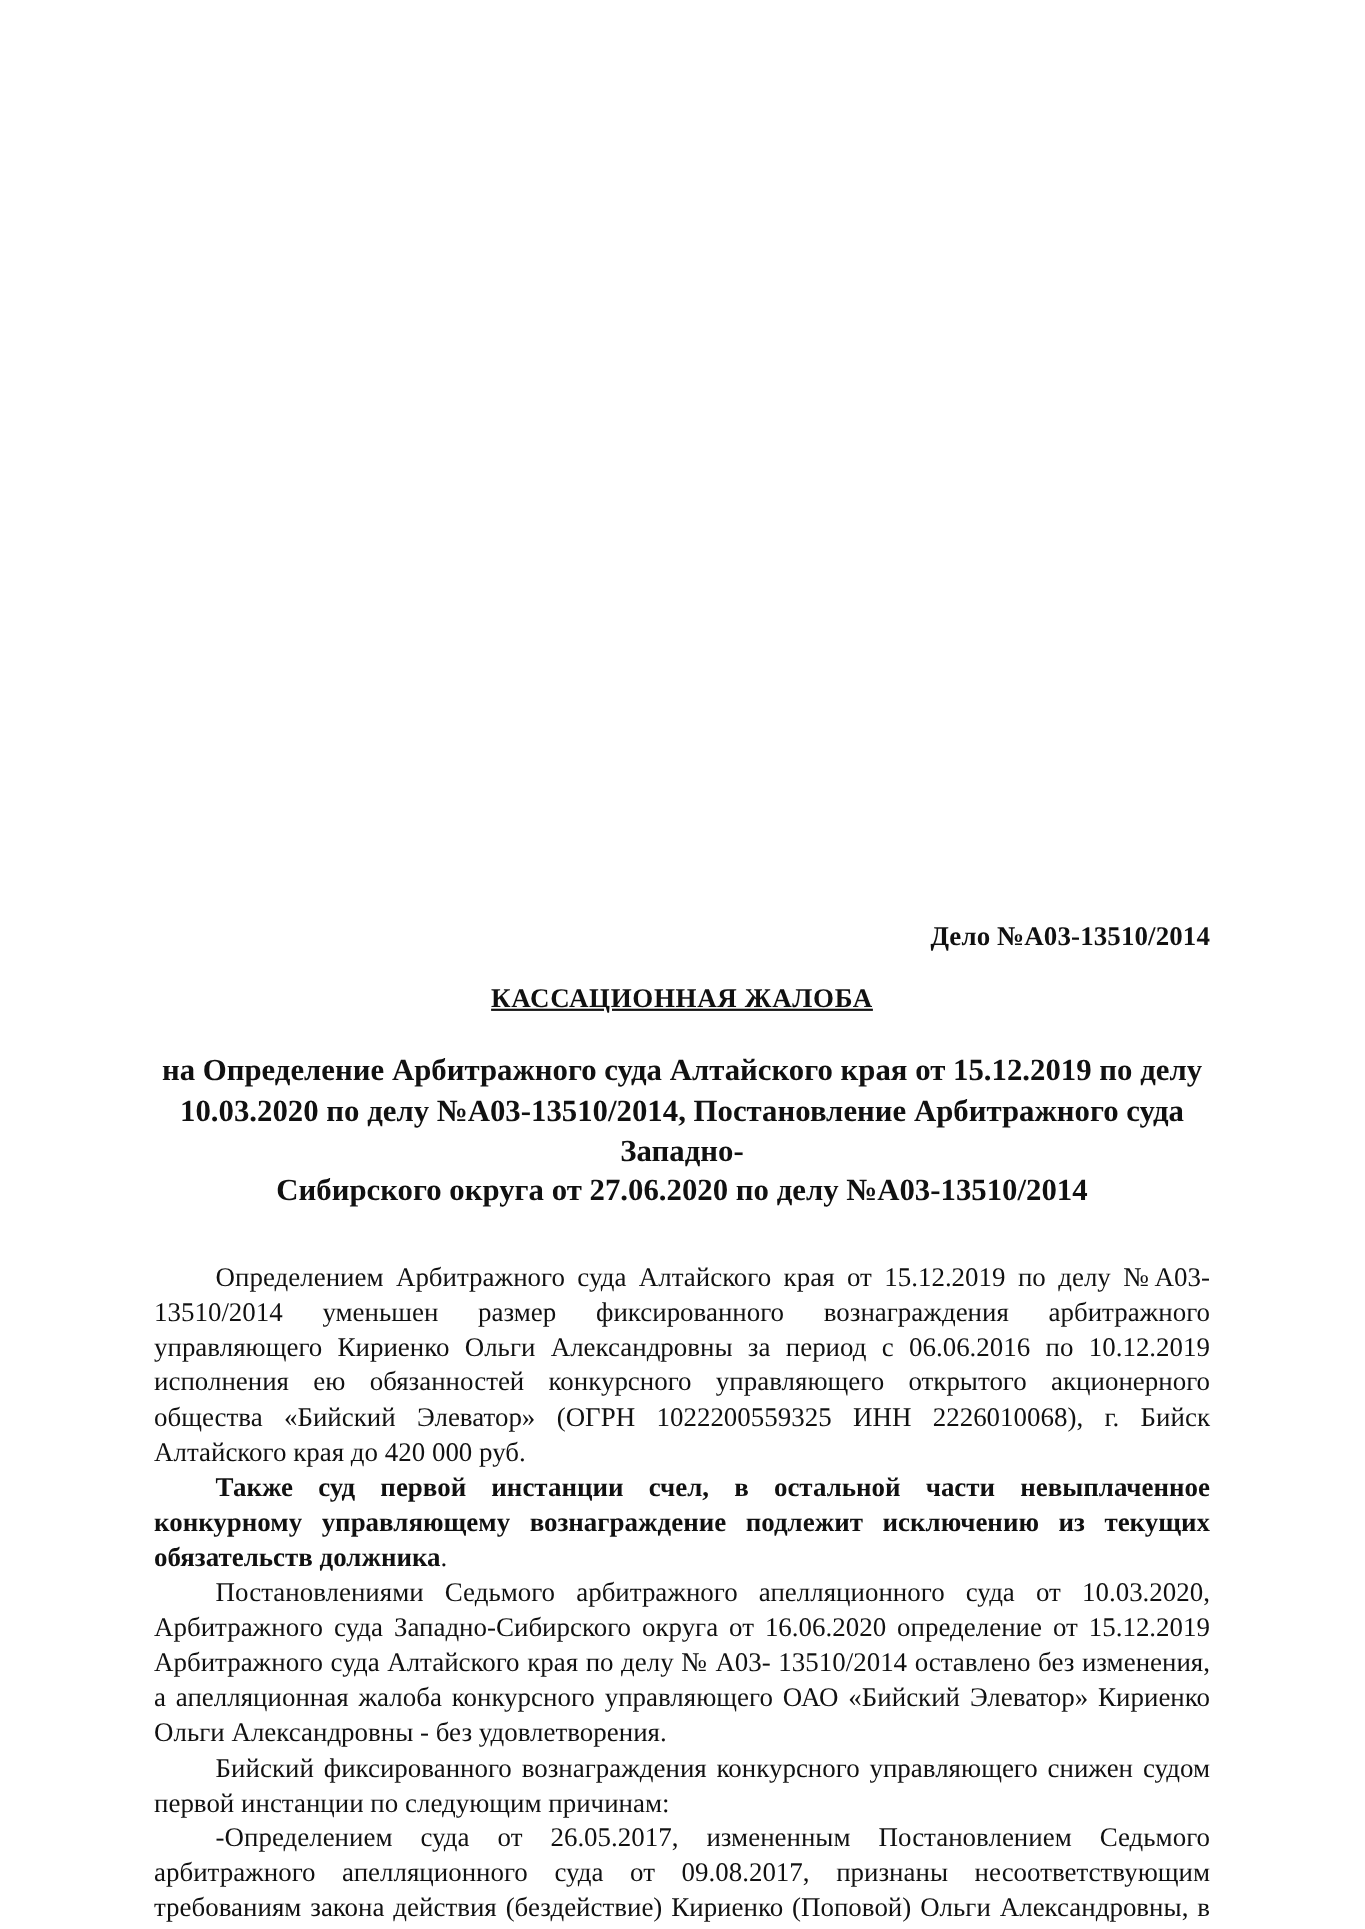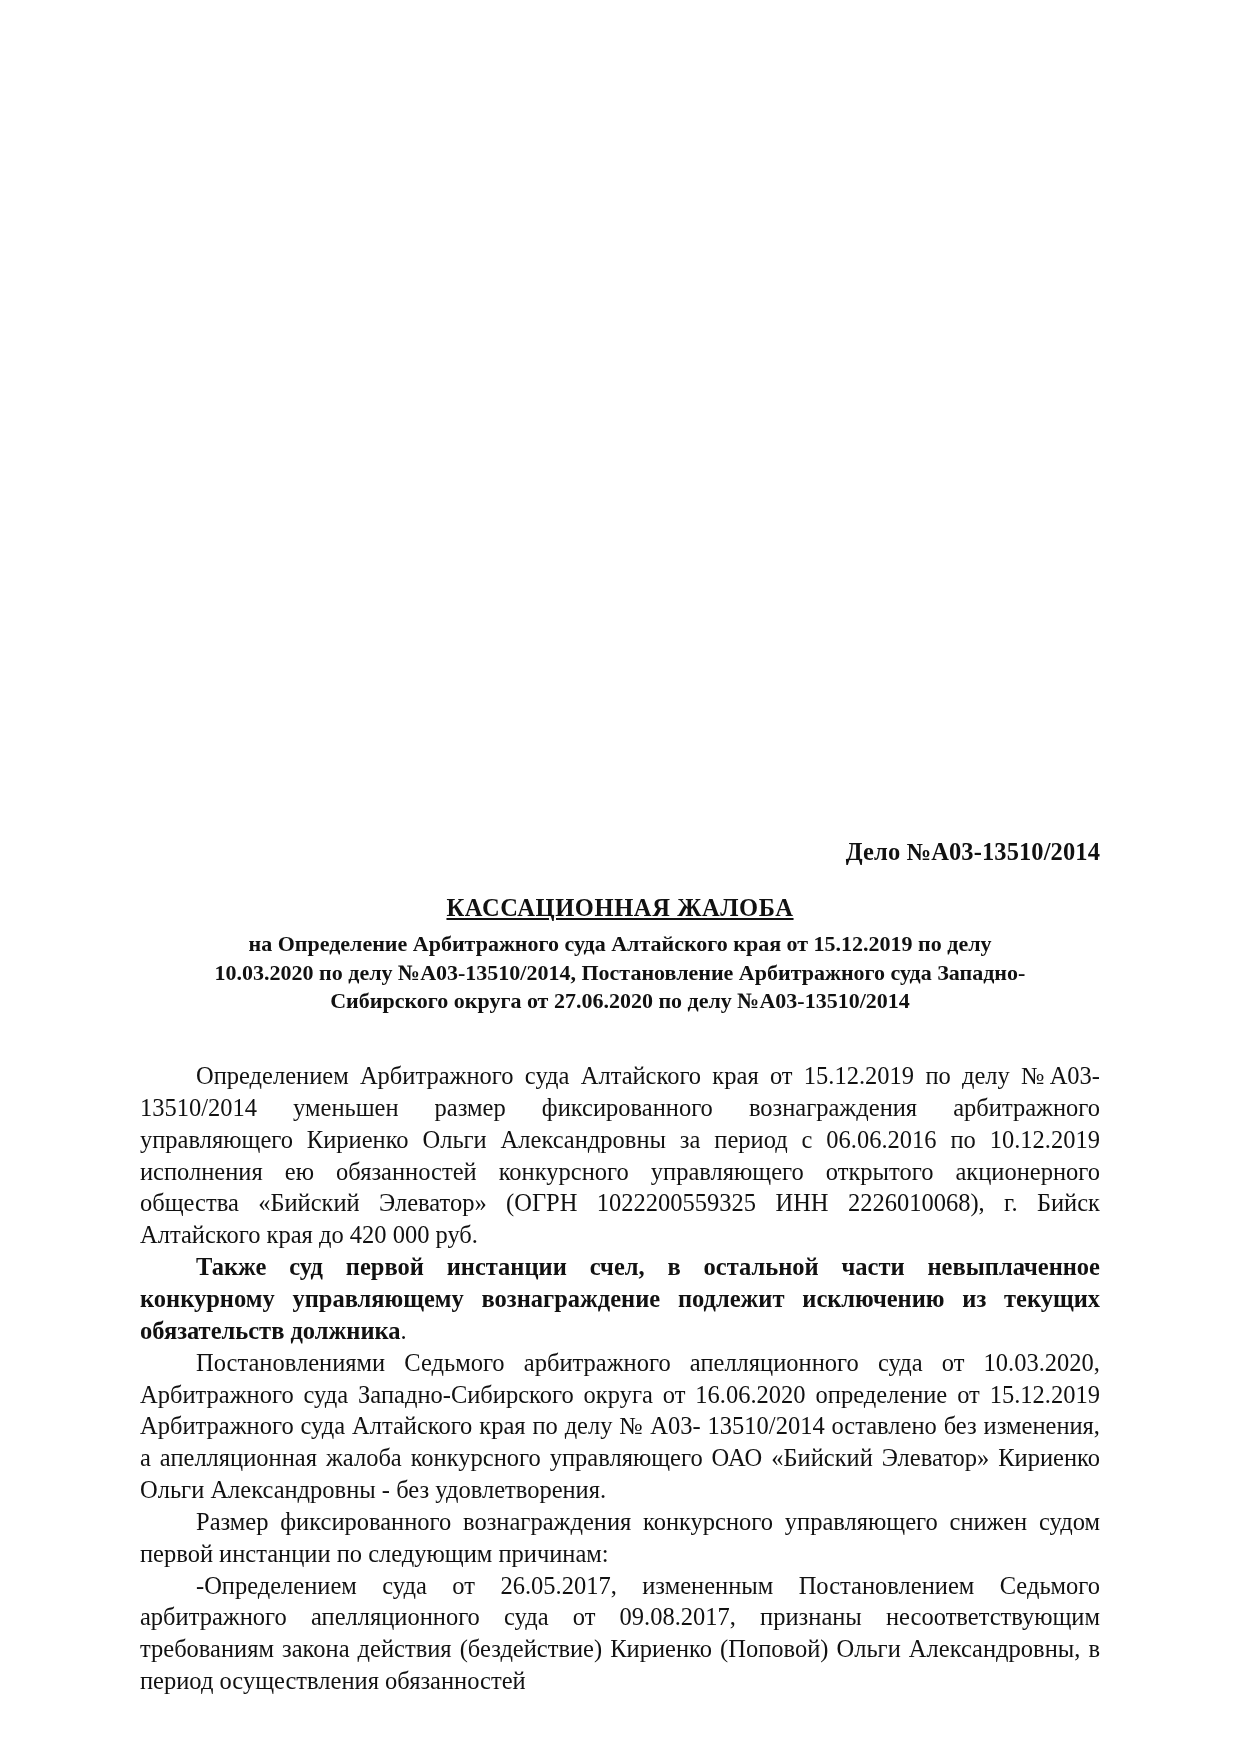--- a/index.html
+++ b/index.html
@@ -47,23 +47,23 @@
     font-size: 24.5px;
     line-height: 1.2;
     letter-spacing: 0.6px;
     margin-top: 26px;
     text-decoration: underline;
   }
 
   .subtitle {
     text-align: center;
     font-weight: bold;
-    font-size: 22px;
+    font-size: 28px;
     line-height: 1.30;
-    margin-top: 8px;
+    margin-top: 34px;
   }
   .subtitle .sline {
     display: block;
   }
 
   .body-block {
     margin-top: 44px;
   }
 
   p.para {
@@ -104,19 +104,19 @@
     </div>
 
     <div class="body-block">
 
       <p class="para">Определением Арбитражного суда Алтайского края от 15.12.2019 по делу №А03-13510/2014 уменьшен размер фиксированного вознаграждения арбитражного управляющего Кириенко Ольги Александровны за период с 06.06.2016 по 10.12.2019 исполнения ею обязанностей конкурсного управляющего открытого акционерного общества «Бийский Элеватор» (ОГРН 1022200559325 ИНН 2226010068), г. Бийск Алтайского края до 420 000 руб.</p>
 
       <p class="para bold"><span class="inline-bold">Также суд первой инстанции счел, в остальной части невыплаченное конкурному управляющему вознаграждение подлежит исключению из текущих обязательств должника</span><span class="inline-regular">.</span></p>
 
       <p class="para">Постановлениями Седьмого арбитражного апелляционного суда от 10.03.2020, Арбитражного суда Западно-Сибирского округа от 16.06.2020 определение от 15.12.2019 Арбитражного суда Алтайского края по делу № А03- 13510/2014 оставлено без изменения, а апелляционная жалоба конкурсного управляющего ОАО «Бийский Элеватор» Кириенко Ольги Александровны - без удовлетворения.</p>
 
-      <p class="para gap-para">Размер фиксированного вознаграждения конкурсного управляющего снижен судом первой инстанции по следующим причинам:</p>
+      <p class="para gap-para">Бийский фиксированного вознаграждения конкурсного управляющего снижен судом первой инстанции по следующим причинам:</p>
 
       <p class="para italic">-Определением суда от 26.05.2017, измененным Постановлением Седьмого арбитражного апелляционного суда от 09.08.2017, признаны несоответствующим требованиям закона действия (бездействие) Кириенко (Поповой) Ольги Александровны, в период осуществления обязанностей</p>
 
     </div>
   </div>
 </div>
 
 </body></html>

